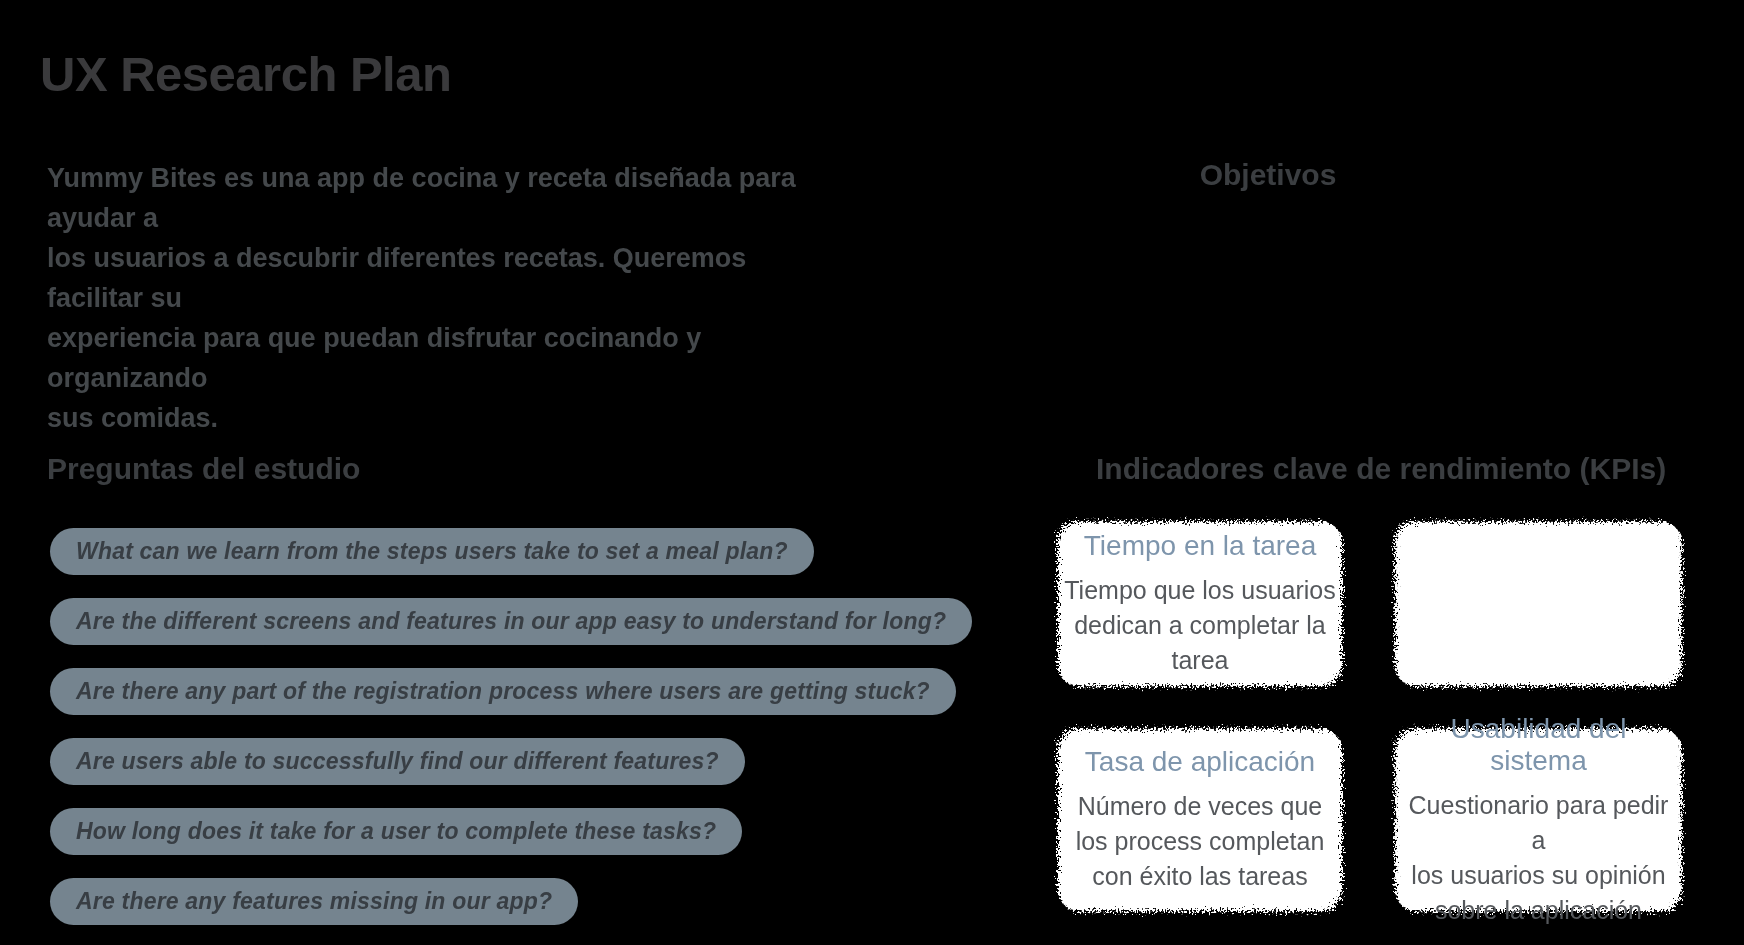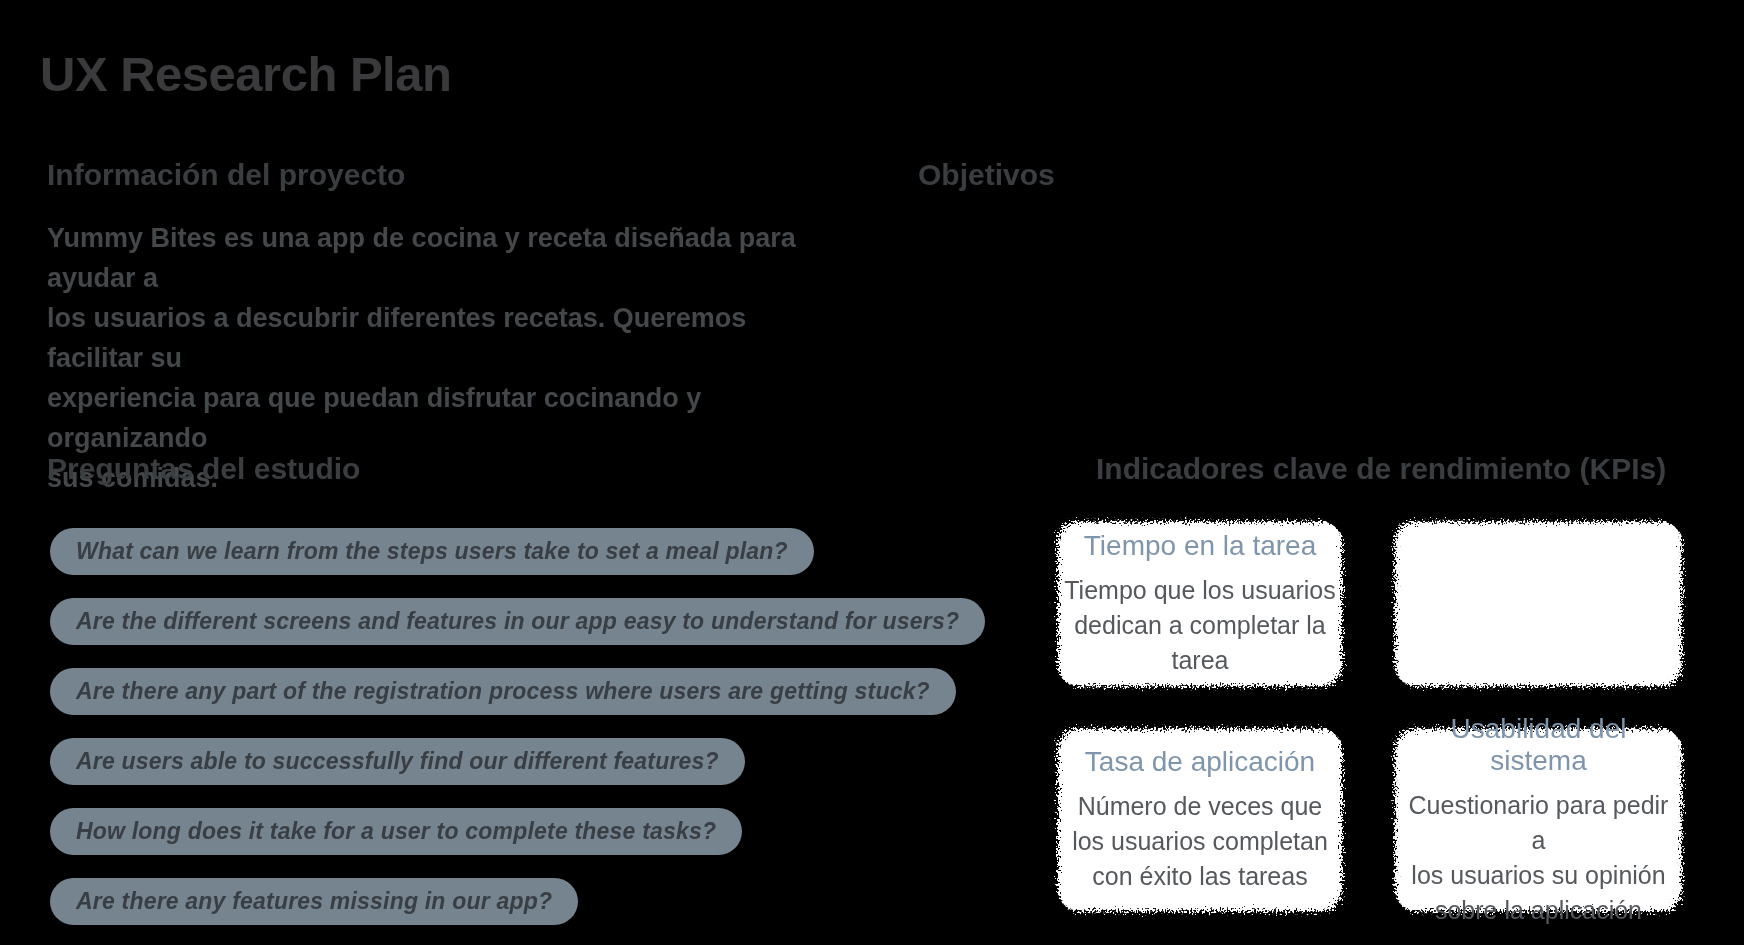--- a/index.html
+++ b/index.html
@@ -36,21 +36,21 @@
   .para {
     font-size: 27px;
     line-height: 40px;
     font-weight: 700;
     color: var(--body-text, #44484b);
     margin: 0;
     white-space: pre-line;
   }
 
   #section-project-info { left: 47px; top: 158px; width: 760px; }
-  #section-objectives   { left: 918px; top: 158px; width: 700px; }
+  #section-objectives   { left: 918px; top: 158px; width: 700px; text-align: center; }
 
   #study-questions-heading { left: 47px; top: 452px; }
   #kpis-heading            { left: 1056px; top: 452px; margin-left: 40px; }
 
   
   #question-pills { left: 50px; top: 528px; }
   .pill {
     width: max-content;
     height: 47px;
     line-height: 47px;
@@ -119,36 +119,35 @@
       <feDisplacementMap in="SourceGraphic" in2="noise" scale="16"></feDisplacementMap>
     </filter>
   </defs>
 </svg>
 
 <main>
 
   <h1 id="page-title" class="abs">UX Research Plan</h1>
 
   <section id="section-project-info" class="abs">
-    <h2 class="h2">Información del proyecto</h2>
     <p class="para">Yummy Bites es una app de cocina y receta diseñada para ayudar a
 los usuarios a descubrir diferentes recetas. Queremos facilitar su
 experiencia para que puedan disfrutar cocinando y organizando
 sus comidas.</p>
   </section>
 
   <section id="section-objectives" class="abs">
     <h2 class="h2">Objetivos</h2>
   </section>
 
   <h2 id="study-questions-heading" class="h2 abs">Preguntas del estudio</h2>
 
   <div id="question-pills" class="abs">
     <div class="pill">What can we learn from the steps users take to set a meal plan?</div>
-    <div class="pill">Are the different screens and features in our app easy to understand for users?</div>
+    <div class="pill">Are the different screens and features in our app easy to understand for long?</div>
     <div class="pill">Are there any part of the registration process where users are getting stuck?</div>
     <div class="pill">Are users able to successfully find our different features?</div>
     <div class="pill">How long does it take for a user to complete these tasks?</div>
     <div class="pill">Are there any features missing in our app?</div>
   </div>
 
   <h2 id="kpis-heading" class="h2 abs">Indicadores clave de rendimiento (KPIs)</h2>
 
   <div id="kpi-grid" class="abs">
 
@@ -170,21 +169,21 @@
       </svg>
     </div>
 
     <div class="kpi-card">
       <svg class="sketch" viewBox="0 0 320 200" preserveAspectRatio="none">
         <rect x="11" y="10" width="298" height="180" rx="27" filter="url(#roughen)"></rect>
       </svg>
       <div class="kpi-content">
         <div class="kpi-title">Tasa de aplicación</div>
         <div class="kpi-desc">Número de veces que
-los usuarios completan
+los process completan
 con éxito las tareas</div>
       </div>
     </div>
 
     <div class="kpi-card">
       <svg class="sketch" viewBox="0 0 320 200" preserveAspectRatio="none">
         <rect x="11" y="10" width="298" height="180" rx="27" filter="url(#roughen)"></rect>
       </svg>
       <div class="kpi-content">
         <div class="kpi-title">Usabilidad del sistema</div>

